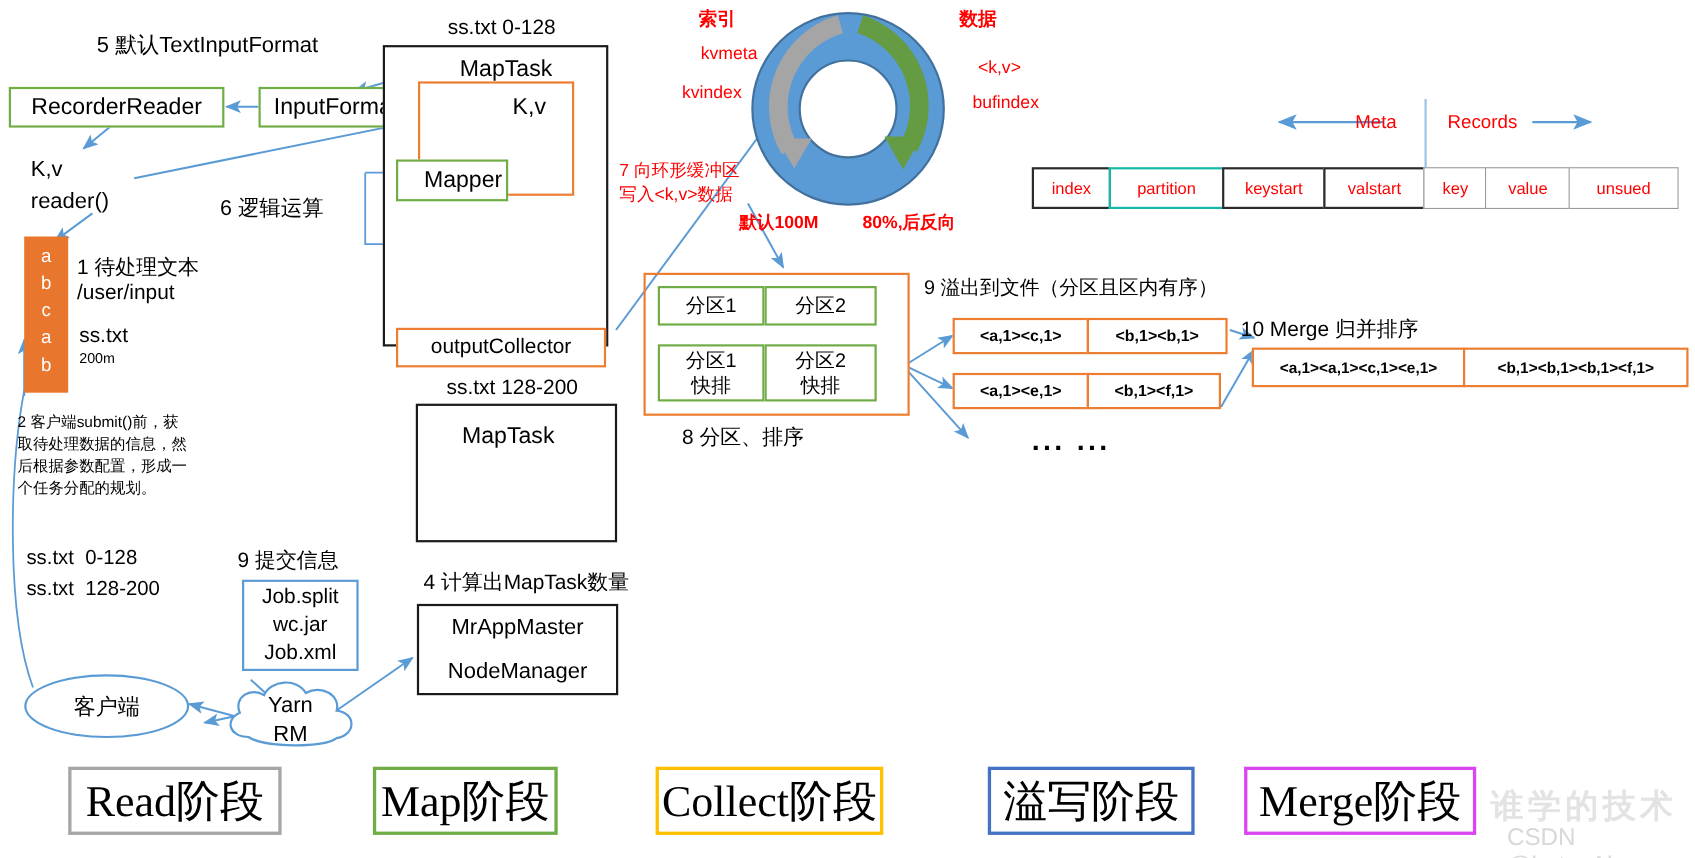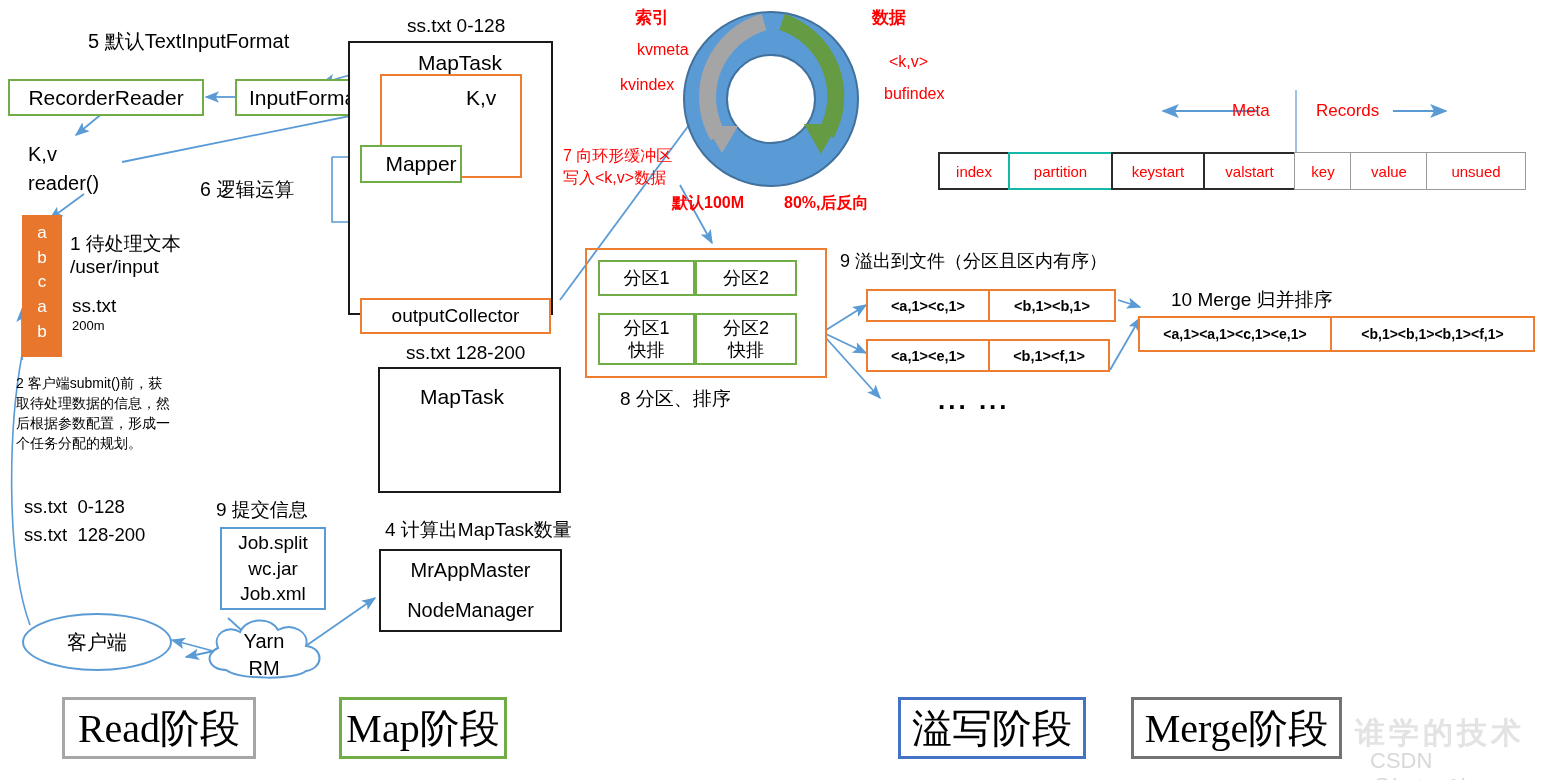--- a/index.html
+++ b/index.html
@@ -278,34 +278,37 @@
   <div class="lbl" style="left:840px;top:251px;font-size:18px;">9 溢出到文件（分区且区内有序）</div>
 
   <div class="spillbox" style="left:866px;top:289px;width:124px;height:33px;">&lt;a,1&gt;&lt;c,1&gt;</div>
   <div class="spillbox" style="left:988px;top:289px;width:128px;height:33px;">&lt;b,1&gt;&lt;b,1&gt;</div>
 
   <div class="spillbox" style="left:866px;top:339px;width:124px;height:33px;">&lt;a,1&gt;&lt;e,1&gt;</div>
   <div class="spillbox" style="left:988px;top:339px;width:122px;height:33px;">&lt;b,1&gt;&lt;f,1&gt;</div>
 
   <div class="lbl" style="left:938px;top:385px;font-size:26px;font-weight:bold;letter-spacing:3px;">... ...</div>
 
-  <div class="lbl" style="left:1128px;top:288px;font-size:19px;margin-left:43px;">10 Merge 归并排序</div>
+  <div class="lbl" style="left:1128px;top:288px;font-size:19px;">10 Merge 归并排序</div>
 
   <div class="spillbox" style="left:1138px;top:316px;width:194px;height:36px;font-size:14px;">&lt;a,1&gt;&lt;a,1&gt;&lt;c,1&gt;&lt;e,1&gt;</div>
   <div class="spillbox" style="left:1330px;top:316px;width:205px;height:36px;font-size:14px;">&lt;b,1&gt;&lt;b,1&gt;&lt;b,1&gt;&lt;f,1&gt;</div>
 
   <div class="stage" style="left:62px;top:697px;width:194px;height:62px;border:3px solid #A6A6A6;">
     <span>Read阶段</span>
   </div>
   <div class="stage" style="left:339px;top:697px;width:168px;height:62px;border:3px solid #70AD47;">
     <span>Map阶段</span>
   </div>
+  <div class="stage" style="left:596px;top:697px;width:207px;height:62px;border:3px solid #FFC000;">
+    <span>Collect阶段</span>
+  </div>
   <div class="stage" style="left:898px;top:697px;width:188px;height:62px;border:3px solid #4472C4;">
     <span>溢写阶段</span>
   </div>
-  <div class="stage" style="left:1131px;top:697px;width:211px;height:62px;border:3px solid #737373;">
+  <div class="stage" style="left:1131px;top:697px;width:211px;height:62px;border:3px solid #d946ef;">
     <span>Merge阶段</span>
   </div>
 
   <div class="wmcn" style="left:1355px;top:713px;">谁学的技术</div>
   <div class="wm" style="left:1370px;top:748px;">CSDN @hutc_Alan</div>
 
 </div>
 
 </body></html>

